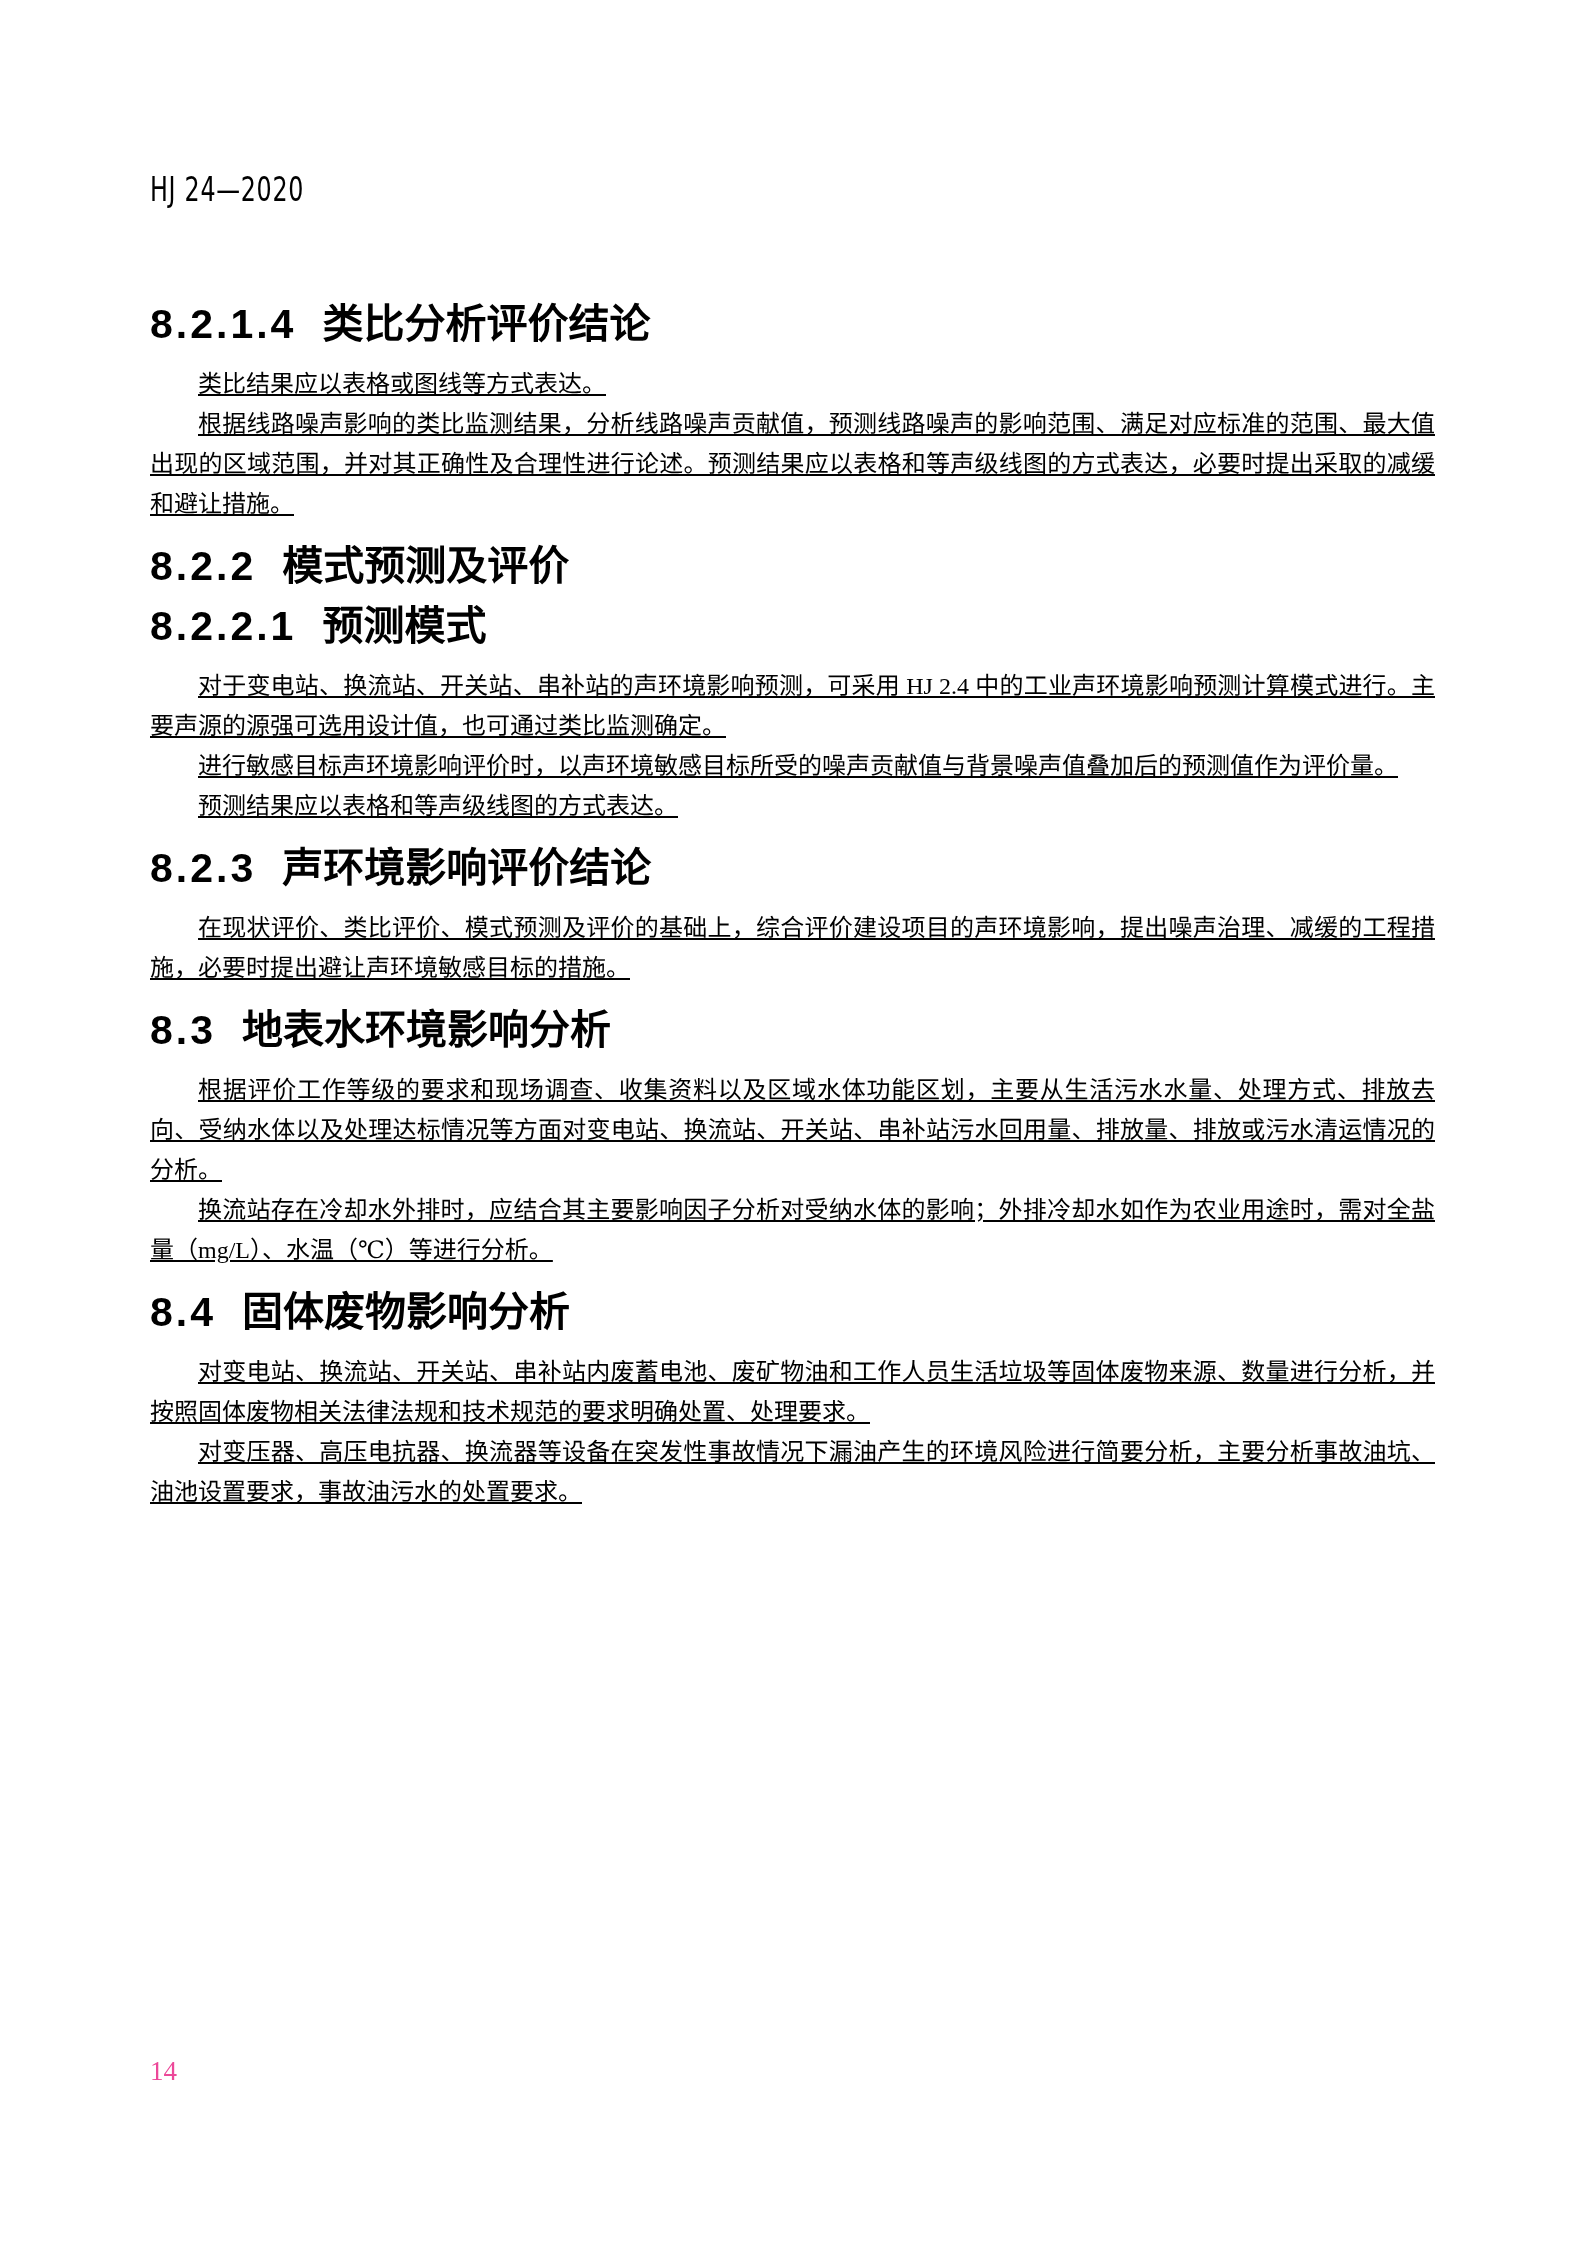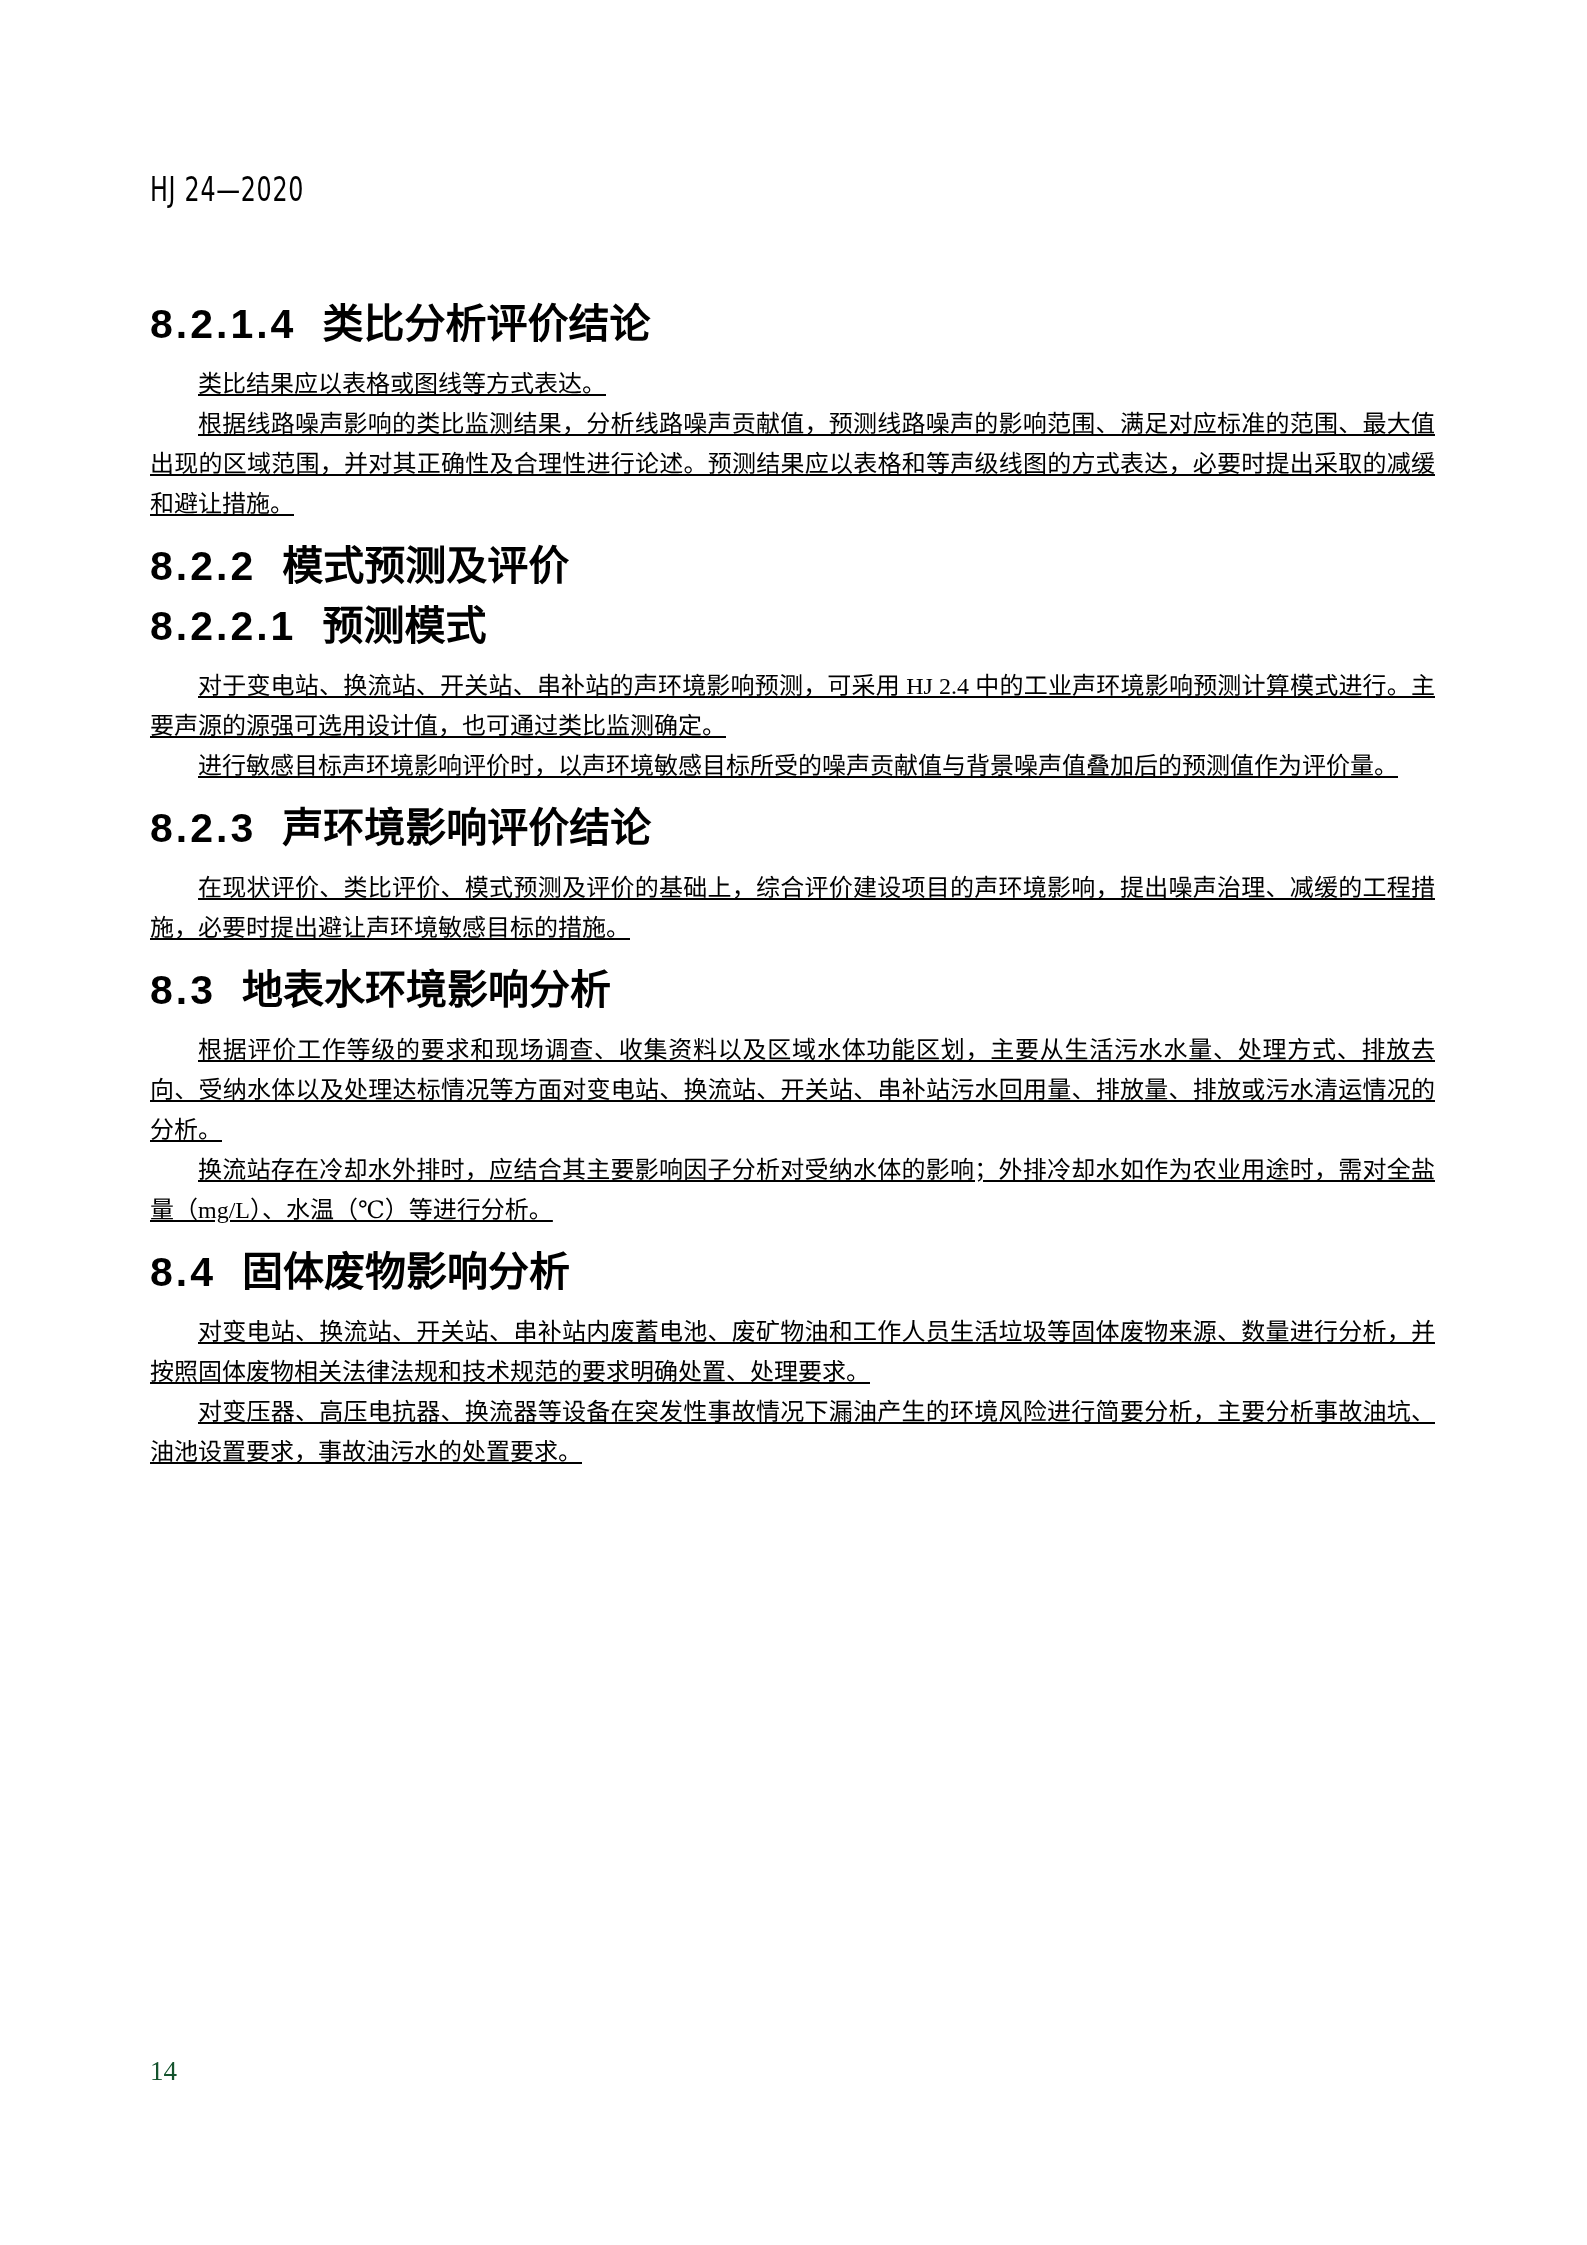--- a/index.html
+++ b/index.html
@@ -50,21 +50,21 @@
     text-indent: 2em;
     text-align: justify;
     text-decoration: underline;
   }
   .page-number {
     position: absolute;
     left: 150px;
     top: 2056px;
     font-family: "Liberation Serif", "DejaVu Serif", serif;
     font-size: 27px;
-    color: #14532d;
+    color: #ec4899;
   }
 </style>
 </head>
 <body>
 
 <div class="page">
 
   <div class="doc-header">HJ 24—2020</div>
 
   <h2 class="sec first"><span class="num">8.2.1.4</span><span>类比分析评价结论</span></h2>
@@ -73,20 +73,21 @@
   <p class="para">根据线路噪声影响的类比监测结果，分析线路噪声贡献值，预测线路噪声的影响范围、满足对应标准的范围、最大值出现的区域范围，并对其正确性及合理性进行论述。预测结果应以表格和等声级线图的方式表达，必要时提出采取的减缓和避让措施。</p>
 
   <h2 class="sec"><span class="num">8.2.2</span><span>模式预测及评价</span></h2>
 
   <h2 class="sec"><span class="num">8.2.2.1</span><span>预测模式</span></h2>
 
   <p class="para">对于变电站、换流站、开关站、串补站的声环境影响预测，可采用 HJ 2.4 中的工业声环境影响预测计算模式进行。主要声源的源强可选用设计值，也可通过类比监测确定。</p>
   <p class="para">进行敏感目标声环境影响评价时，以声环境敏感目标所受的噪声贡献值与背景噪声值叠加后的预测值作为评价量。</p>
 
 
+  <p class="para">预测结果应以表格和等声级线图的方式表达。</p>
 
   <h2 class="sec"><span class="num">8.2.3</span><span>声环境影响评价结论</span></h2>
 
   <p class="para">在现状评价、类比评价、模式预测及评价的基础上，综合评价建设项目的声环境影响，提出噪声治理、减缓的工程措施，必要时提出避让声环境敏感目标的措施。</p>
 
   <h2 class="sec"><span class="num">8.3</span><span>地表水环境影响分析</span></h2>
 
   <p class="para">根据评价工作等级的要求和现场调查、收集资料以及区域水体功能区划，主要从生活污水水量、处理方式、排放去向、受纳水体以及处理达标情况等方面对变电站、换流站、开关站、串补站污水回用量、排放量、排放或污水清运情况的分析。</p>
   <p class="para">换流站存在冷却水外排时，应结合其主要影响因子分析对受纳水体的影响；外排冷却水如作为农业用途时，需对全盐量（mg/L）、水温（℃）等进行分析。</p>
 

